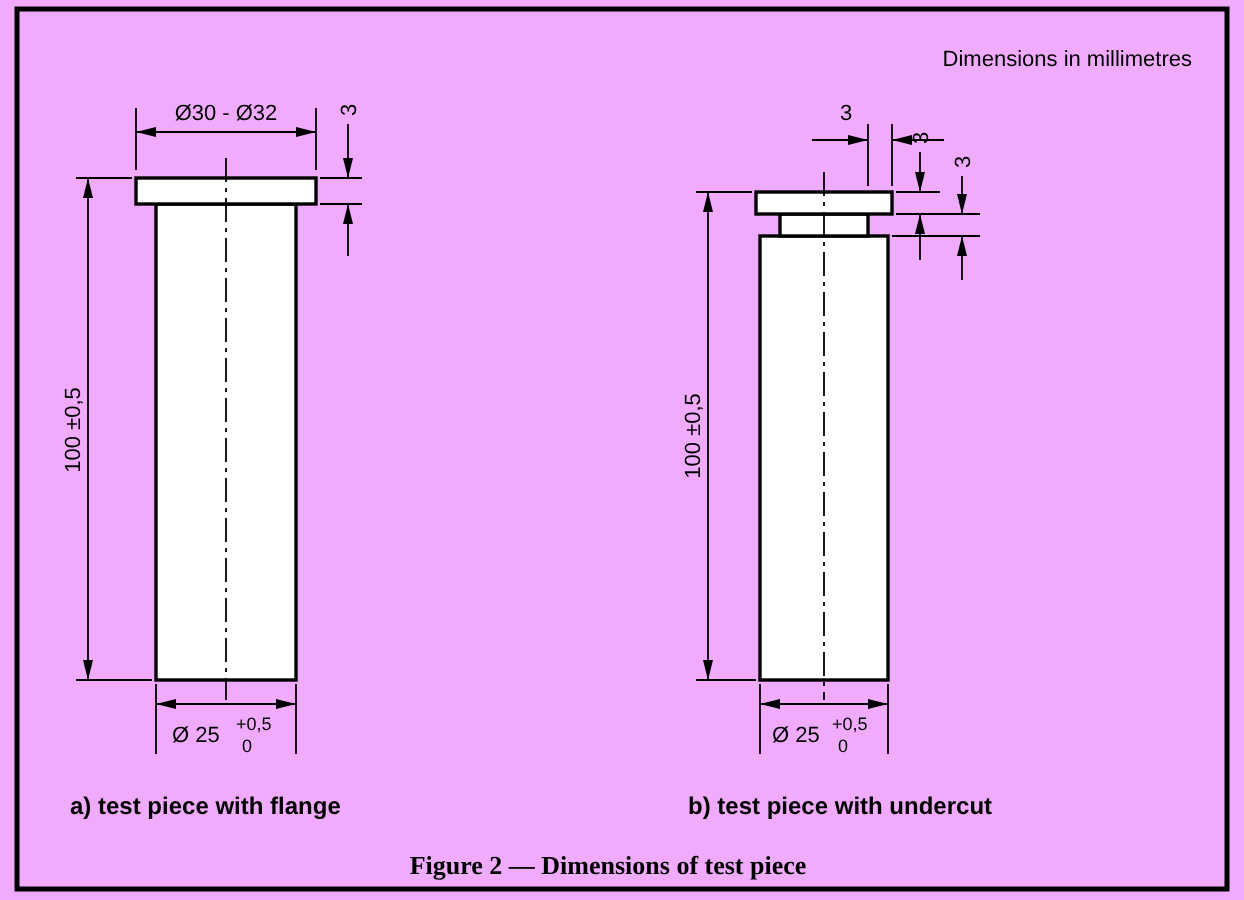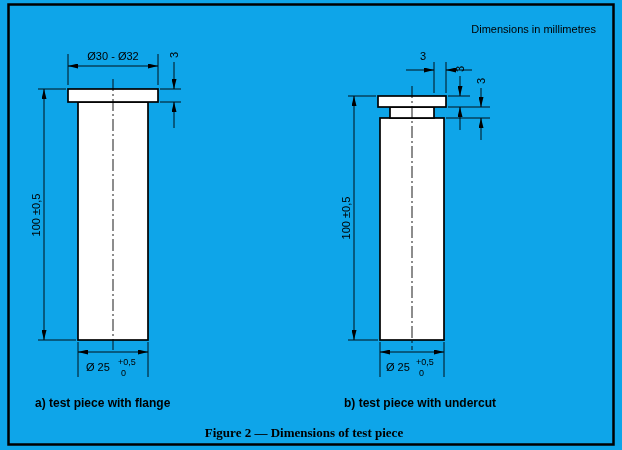--- a/index.html
+++ b/index.html
@@ -1,20 +1,20 @@
 <!DOCTYPE html>
 <html><head>
 <meta charset="utf-8">
 <style>
   html, body { margin: 0; padding: 0; background: #ffffff; }
   .fig {
     position: relative;
     width: 622px;
     height: 450px;
-    background: #0ea5e9;
+    background: #f0abfc;
     overflow: hidden;
   }
   svg text {
     font-family: "Liberation Sans", "DejaVu Sans", sans-serif;
     fill: #000000;
   }
   .dim  { font-size: 11px; }
   .tol  { font-size: 9px; }
   .lbl  { font-size: 12px; font-weight: bold; }
   .note { font-size: 11px; }

